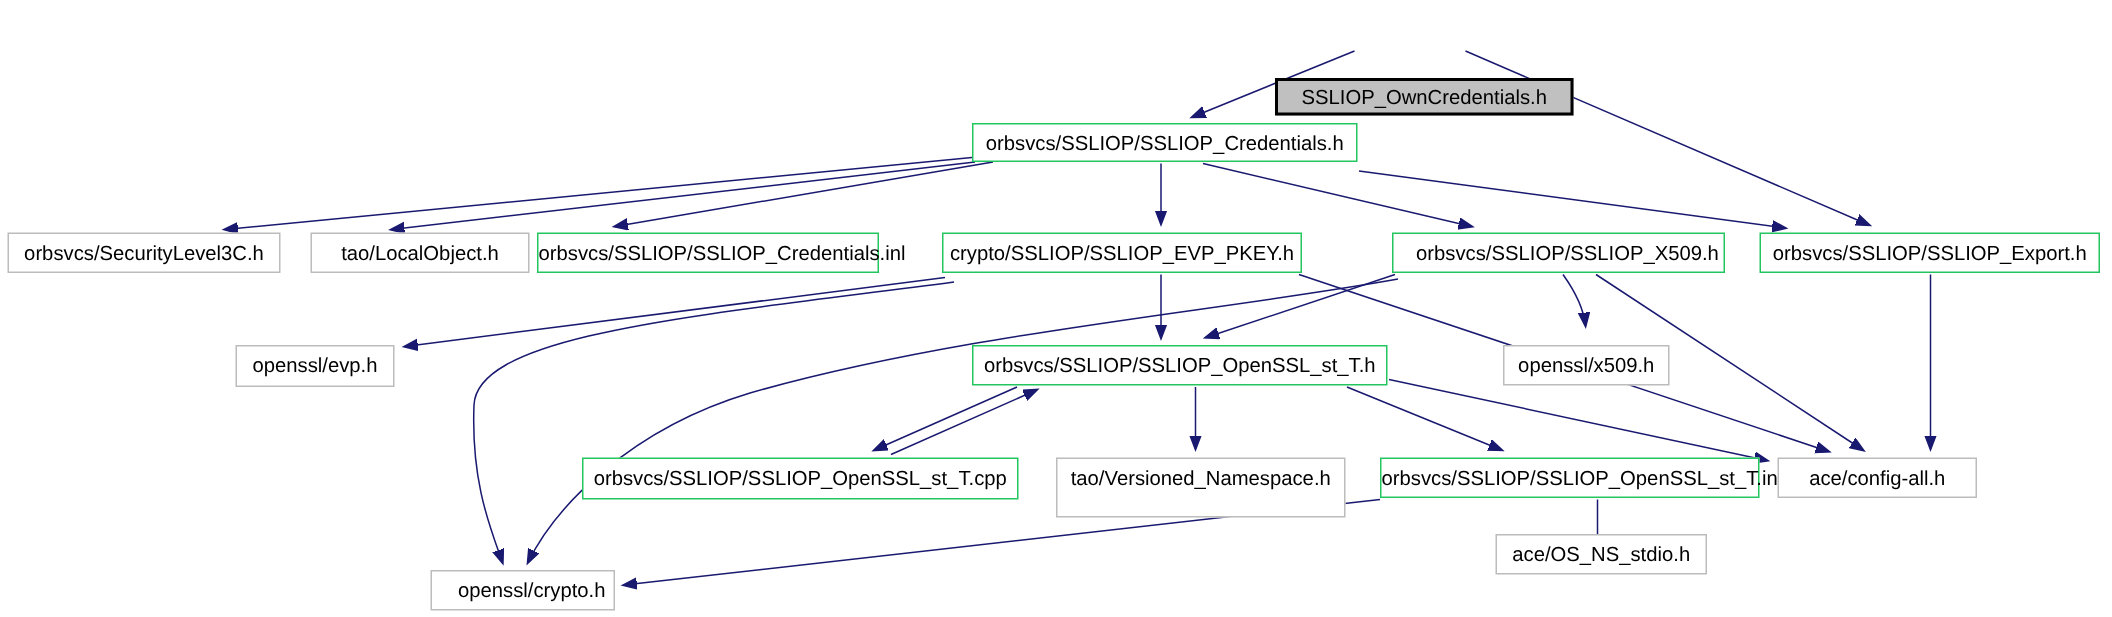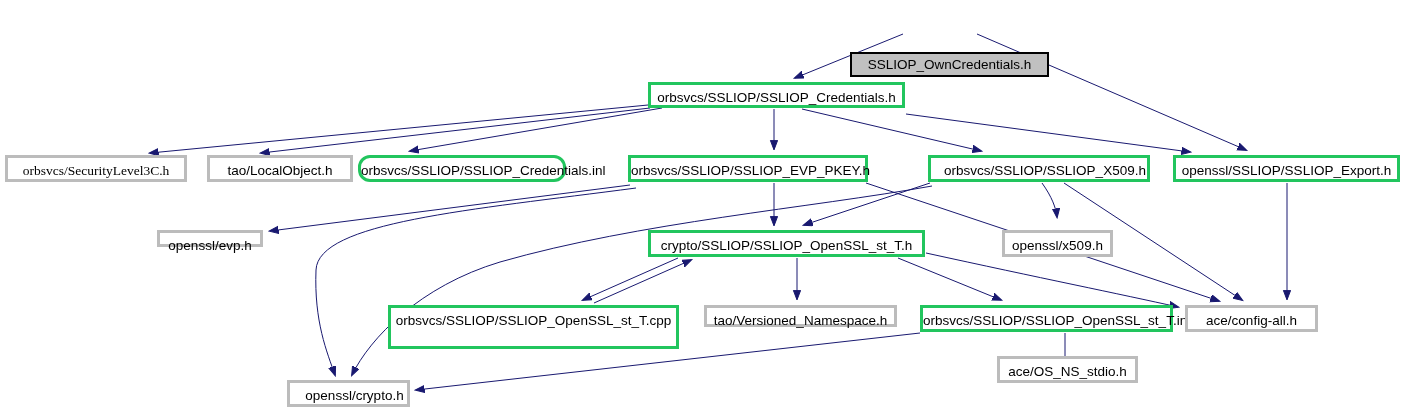--- a/index.html
+++ b/index.html
@@ -8,21 +8,21 @@
     width:1408px;height:411px;
     background:#ffffff;
     font-family:"Liberation Sans", sans-serif;
     overflow:hidden;
   }
   #edge-layer{position:absolute;left:0;top:0;width:1408px;height:411px;}
   .gnode{
     position:absolute;
     box-sizing:border-box;
     background:#ffffff;
-    border:3px solid #22c55e;
+    border:1px solid #22c55e;
     color:#000000;
     font-size:13.5px;
     line-height:25px;
     text-align:center;
     white-space:nowrap;
     cursor:pointer;
   }
   .gnode.external{border-color:#bcbcbc;}
   .gnode.root{background:#c0c0c0;border:2px solid #000000;line-height:22px;}
   .edge{fill:none;stroke:#191970;stroke-width:1;}
@@ -60,29 +60,29 @@
         <path d="M 898,258 L 1001,300" class="edge" marker-end="url(#arrow)"></path>
         <path d="M 926,253 C 1040,278 1120,294 1178,307" class="edge" marker-end="url(#arrow)"></path>
         <path d="M 1287,183 L 1287,299" class="edge" marker-end="url(#arrow)"></path>
         <path d="M 920,333 L 416,390" class="edge" marker-end="url(#arrow)"></path>
         <path d="M 1065,333 L 1065,374" class="edge" marker-end="url(#arrow)"></path>
       </g>
   </svg>
   <div id="nodes">
       <div class="gnode root" style="left: 850px; top: 8px; width: 199px; height: 25px; margin-top: 44px;">SSLIOP_OwnCredentials.h</div>
       <div class="gnode internal" style="left: 648px; top: 82px; width: 257px; height: 26px;">orbsvcs/SSLIOP/SSLIOP_Credentials.h</div>
-      <div class="gnode external" style="left: 5px; top: 155px; width: 182px; height: 27px; font-family: Liberation Serif, serif;">orbsvcs/SecurityLevel3C.h</div>
+      <div class="gnode external" style="left: 5px; top: 155px; width: 182px; height: 27px;">orbsvcs/SecurityLevel3C.h</div>
       <div class="gnode external" style="left: 207px; top: 155px; width: 146px; height: 27px;">tao/LocalObject.h</div>
-      <div class="gnode internal" style="left: 358px; top: 155px; width: 208px; height: 27px; border-radius: 12px;">orbsvcs/SSLIOP/SSLIOP_Credentials.inl</div>
-      <div class="gnode internal" style="left: 628px; top: 155px; width: 240px; height: 27px;">orbsvcs/SSLIOP/SSLIOP_EVP_PKEY.h</div>
+      <div class="gnode internal" style="left: 358px; top: 155px; width: 228px; height: 27px;">orbsvcs/SSLIOP/SSLIOP_Credentials.inl</div>
+      <div class="gnode internal" style="left: 628px; top: 155px; width: 240px; height: 27px;">crypto/SSLIOP/SSLIOP_EVP_PKEY.h</div>
       <div class="gnode internal" style="left: 928px; top: 155px; width: 222px; height: 27px; padding-left: 12px;">orbsvcs/SSLIOP/SSLIOP_X509.h</div>
-      <div class="gnode internal" style="left: 1173px; top: 155px; width: 227px; height: 27px;">openssl/SSLIOP/SSLIOP_Export.h</div>
-      <div class="gnode external" style="left: 157px; top: 230px; width: 106px; height: 17px;">openssl/evp.h</div>
-      <div class="gnode internal" style="left: 648px; top: 230px; width: 277px; height: 27px;">crypto/SSLIOP/SSLIOP_OpenSSL_st_T.h</div>
+      <div class="gnode internal" style="left: 1173px; top: 155px; width: 227px; height: 27px;">orbsvcs/SSLIOP/SSLIOP_Export.h</div>
+      <div class="gnode external" style="left: 157px; top: 230px; width: 106px; height: 28px;">openssl/evp.h</div>
+      <div class="gnode internal" style="left: 648px; top: 230px; width: 277px; height: 27px;">orbsvcs/SSLIOP/SSLIOP_OpenSSL_st_T.h</div>
       <div class="gnode external" style="left: 1002px; top: 230px; width: 111px; height: 27px;">openssl/x509.h</div>
-      <div class="gnode internal" style="left: 388px; top: 305px; width: 291px; height: 44px;">orbsvcs/SSLIOP/SSLIOP_OpenSSL_st_T.cpp</div>
-      <div class="gnode external" style="left: 704px; top: 305px; width: 193px; height: 22px;">tao/Versioned_Namespace.h</div>
+      <div class="gnode internal" style="left: 388px; top: 305px; width: 291px; height: 28px;">orbsvcs/SSLIOP/SSLIOP_OpenSSL_st_T.cpp</div>
+      <div class="gnode external" style="left: 704px; top: 305px; width: 193px; height: 40px;">tao/Versioned_Namespace.h</div>
       <div class="gnode internal" style="left: 920px; top: 305px; width: 253px; height: 27px;">orbsvcs/SSLIOP/SSLIOP_OpenSSL_st_T.inl</div>
       <div class="gnode external" style="left: 1185px; top: 305px; width: 133px; height: 27px;">ace/config-all.h</div>
       <div class="gnode external" style="left: 287px; top: 380px; width: 123px; height: 27px; padding-left: 12px;">openssl/crypto.h</div>
       <div class="gnode external" style="left: 997px; top: 356px; width: 141px; height: 27px;">ace/OS_NS_stdio.h</div>
     </div>
 </div>
 
 </body></html>

